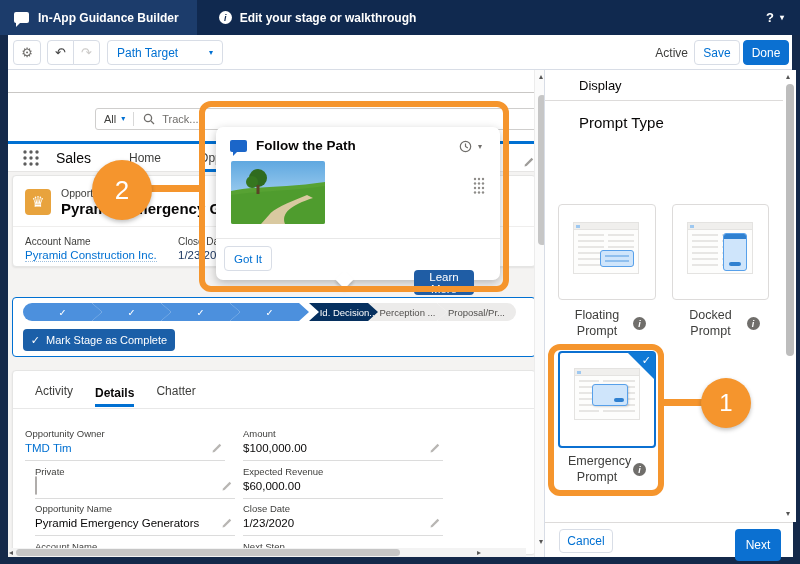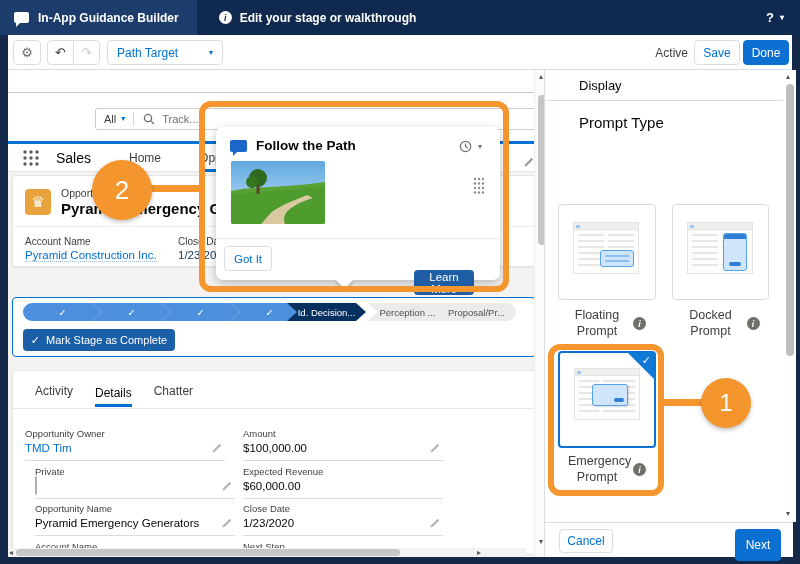--- a/index.html
+++ b/index.html
@@ -65,21 +65,21 @@
   .chev.first{clip-path:polygon(0 0,calc(100% - 10px) 0,100% 50%,calc(100% - 10px) 100%,0 100%);border-radius:9px 0 0 9px;}
   .chev.last{clip-path:polygon(0 0,100% 0,100% 100%,0 100%,10px 50%);border-radius:0 9px 9px 0;}
   .chev.done{background:#4c90dd;color:#fff;}
   .chev.cur{background:#06305f;color:#fff;}
   .chev.todo{background:#ecebea;color:#514f4d;}
   .mark-btn{position:absolute;left:10px;top:31px;width:152px;height:22px;background:#1b5fa8;border-radius:4px;color:#fff;font-size:11px;display:flex;align-items:center;justify-content:center;gap:6px;border:none;}
 
   .details-card{left:4px;top:300px;width:524px;height:185px;}
   .tabs-row{position:absolute;left:0;top:0;width:100%;height:38px;border-bottom:1px solid #e8e8e8;display:flex;align-items:center;}
   .dtab{font-size:12px;color:#3e3e3c;margin-left:22px;height:35px;display:flex;align-items:center;padding-top:3px;}
-  .dtab.on{font-weight:normal;color:#080707;border-bottom:3px solid #0070d2;padding-top:10px;}
+  .dtab.on{font-weight:bold;color:#080707;border-bottom:3px solid #0070d2;padding-top:10px;}
   .fld{position:absolute;width:200px;height:35px;border-bottom:1px solid #dcdcdc;}
   .fld .lab{font-size:9.5px;color:#3e3e3c;display:block;margin-top:2px;}
   .fld .val{font-size:11.5px;color:#080707;display:block;margin-top:3px;white-space:nowrap;}
   .fld .val.link{color:#0070d2;}
   .fld .pen{position:absolute;right:2px;bottom:6px;}
   .fld.nb{border-bottom:none;}
   .cbox{width:13px;height:13px;border:1px solid #b0adab;border-radius:2px;background:#fff;margin-top:4px;}
 
   .pencil{width:12px;height:12px;display:inline-block;}
 
@@ -246,21 +246,21 @@
         </div>
       <div class="chev mid done" style="left:79px">
           <span>✓</span>
         </div>
       <div class="chev mid done" style="left:148px">
           <span>✓</span>
         </div>
       <div class="chev mid done" style="left:217px">
           <span>✓</span>
         </div>
-      <div class="chev mid cur" style="left:274px">Id. Decision...</div>
+      <div class="chev mid cur" style="left:296px">Id. Decision...</div>
       <div class="chev mid todo" style="left:355px">Perception ...</div>
       <div class="chev last todo" style="left:424px">Proposal/Pr...</div>
       <button class="mark-btn">
         <span>✓</span>
         <span>Mark Stage as Complete</span>
       </button>
     </div>
 
     <div class="card details-card">
       <div class="tabs-row">

